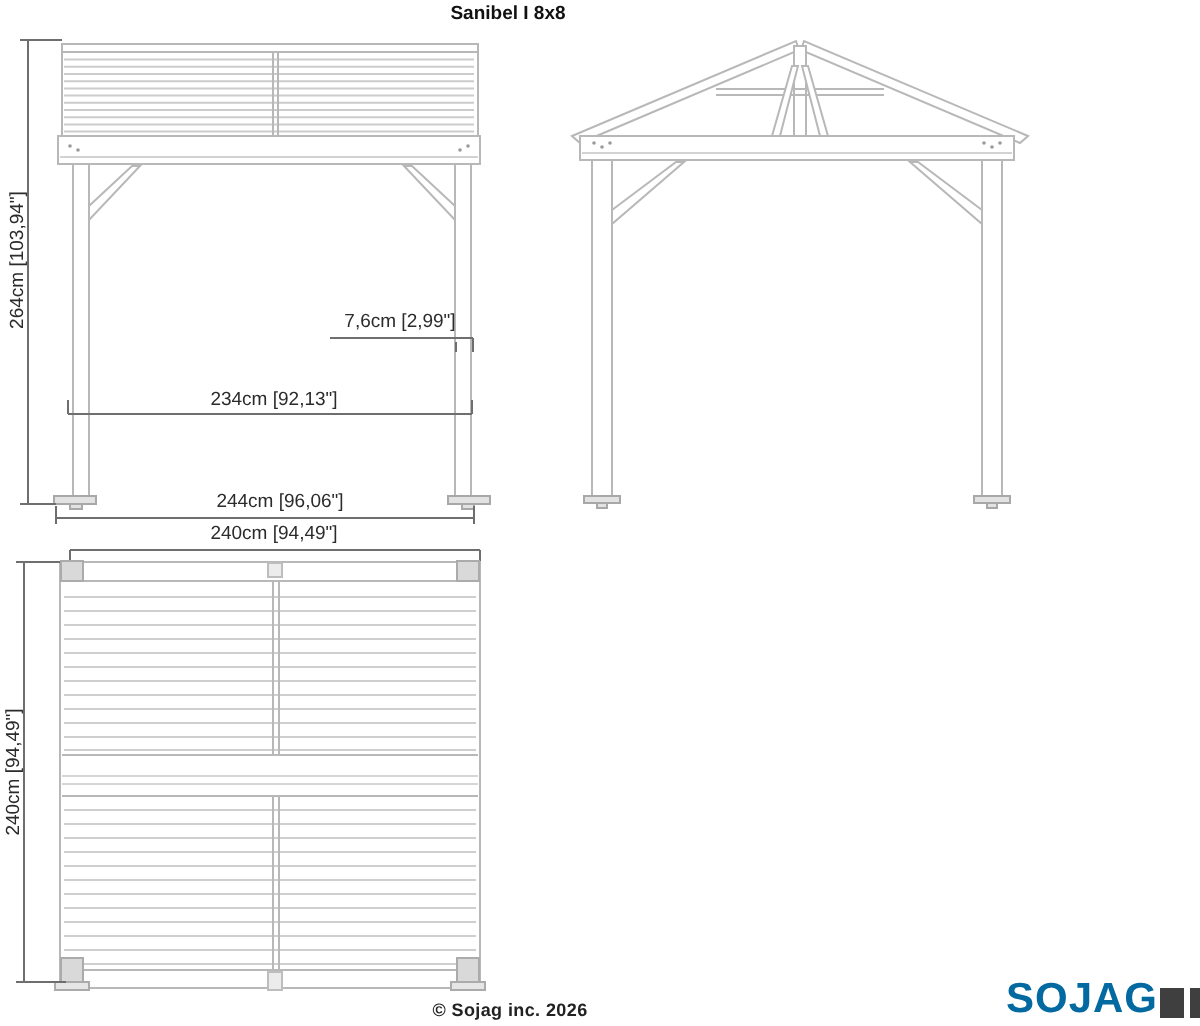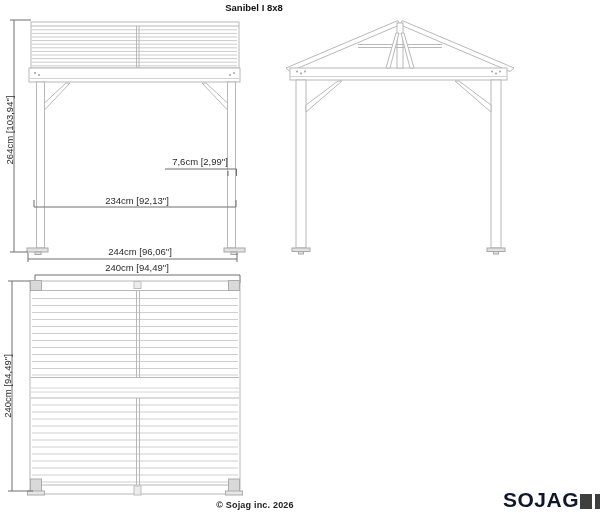--- a/index.html
+++ b/index.html
@@ -7,21 +7,21 @@
   .sheet{position:relative;width:600px;height:513px;background:#ffffff;}
   svg{position:absolute;left:0;top:0;}
   .lbl{position:absolute;white-space:nowrap;color:#2b2b2b;font-size:9.5px;
        transform:translate(-50%,-50%);}
   .lbl.vert{transform:translate(-50%,-50%) rotate(-90deg);}
   .title{position:absolute;left:254px;top:7px;transform:translate(-50%,-50%);
          font-size:9.5px;font-weight:bold;color:#111;}
   .copyright{position:absolute;left:255px;top:505px;transform:translate(-50%,-50%);
          font-size:9px;font-weight:bold;color:#222;letter-spacing:0.2px;}
   .logo-text{position:absolute;left:503px;top:489px;font-size:21px;font-weight:bold;
-         color:#0f172a;letter-spacing:0.5px;line-height:1;}
+         color:#0369a1;letter-spacing:0.5px;line-height:1;}
   .logo-sq1{position:absolute;left:580px;top:494px;width:12px;height:15px;background:#3f3f3f;}
   .logo-sq2{position:absolute;left:595px;top:494px;width:8px;height:15px;background:#3f3f3f;}
 </style>
 </head>
 <body>
 
 <div class="sheet">
 
   <svg width="600" height="513" viewBox="0 0 600 513">
 

